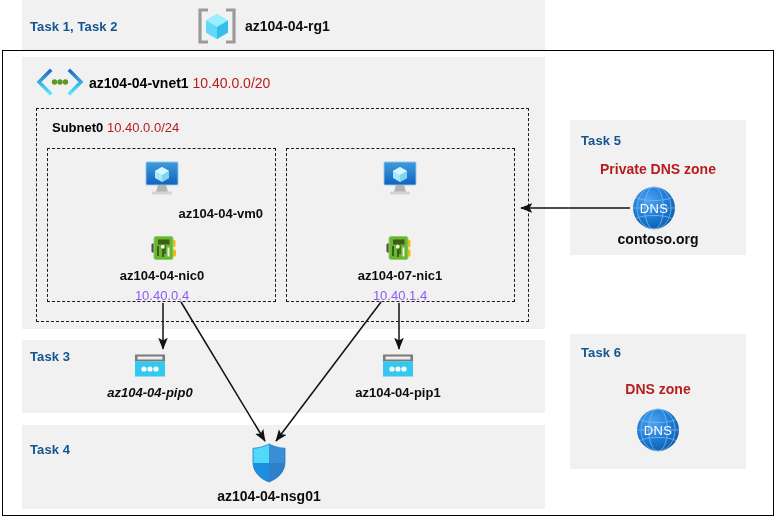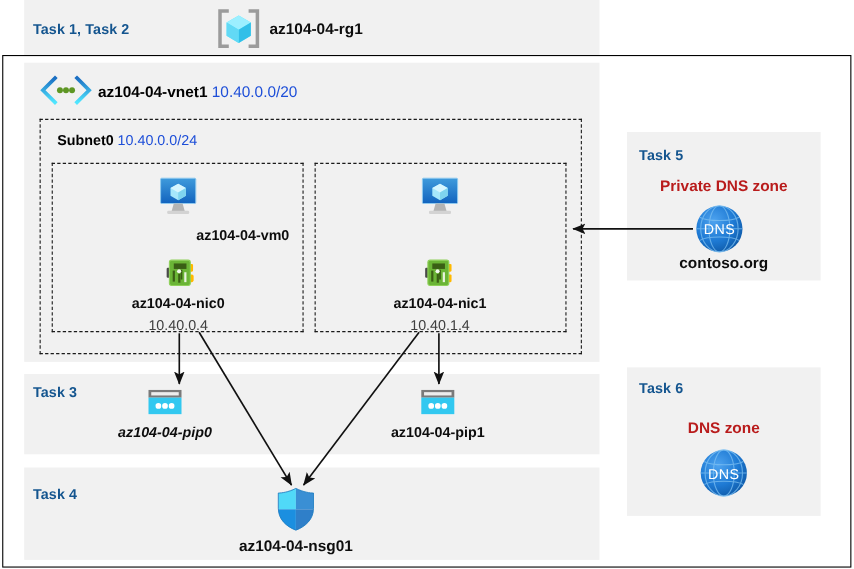--- a/index.html
+++ b/index.html
@@ -39,36 +39,36 @@
     background:transparent;
   }
 
   .lbl{
     position:absolute;
     white-space:nowrap;
     font-size:13px;
     color:#1a1a1a;
   }
   .lbl b{font-weight:bold;color:#000;}
-  .lbl .muted{color:#1d4ed8;font-weight:normal;}
+  .lbl .muted{color:#b91c1c;font-weight:normal;}
 
   .node-label{
     position:absolute;
     text-align:center;
     font-size:13px;
     font-weight:bold;
     color:#0d0d0d;
     white-space:nowrap;
   }
   .node-sub{
     position:absolute;
     text-align:center;
     font-size:13px;
     font-weight:normal;
-    color:#404040;
+    color:#8b5cf6;
     white-space:nowrap;
   }
   .heading{
     position:absolute;
     text-align:center;
     font-size:14px;
     font-weight:bold;
     color:#b91c1c;
     white-space:nowrap;
   }
@@ -193,21 +193,21 @@
       <rect x="5" y="4.5" width="19" height="23" rx="2" fill="#6bb536"></rect>
       <rect x="5" y="4.5" width="19" height="23" rx="2" fill="none" stroke="#8fd05a" stroke-width="1"></rect>
       <rect x="9" y="7.5" width="11.5" height="5" fill="#3a5f15"></rect>
       <rect x="8" y="14" width="2" height="10" fill="#3a5f15"></rect>
       <rect x="18.5" y="15.5" width="2" height="9" fill="#e9f4de"></rect>
       <rect x="13" y="17" width="2" height="8" fill="#3a5f15"></rect>
       <path d="M12 14 h4 v8" fill="none" stroke="#3a5f15" stroke-width="1.6"></path>
       <circle cx="13.8" cy="14.6" r="1.9" fill="#f2f9ec"></circle>
     </svg>
   </div>
-  <div class="node-label" style="left:300px;top:268px;width:200px;">az104-04-nic1</div>
+  <div class="node-label" style="left:300px;top:268px;width:200px;">az104-07-nic1</div>
   <div class="node-sub" style="left:300px;top:288px;width:200px;">10.40.1.4</div>
 
   <div class="panel" style="left:22px;top:340px;width:523px;height:73px;"></div>
   <div class="task-label" style="left:30px;top:349px;">Task 3</div>
 
   <div class="icon" style="left:133px;top:352px;width:34px;height:30px;">
     <svg width="34" height="30" viewBox="0 0 34 30">
       <rect x="2" y="2.5" width="30" height="7" fill="#7a7a7a"></rect>
       <rect x="4.5" y="4.5" width="25" height="3" fill="#ededed"></rect>
       <rect x="2" y="9.5" width="30" height="15" fill="#32c8f0"></rect>

